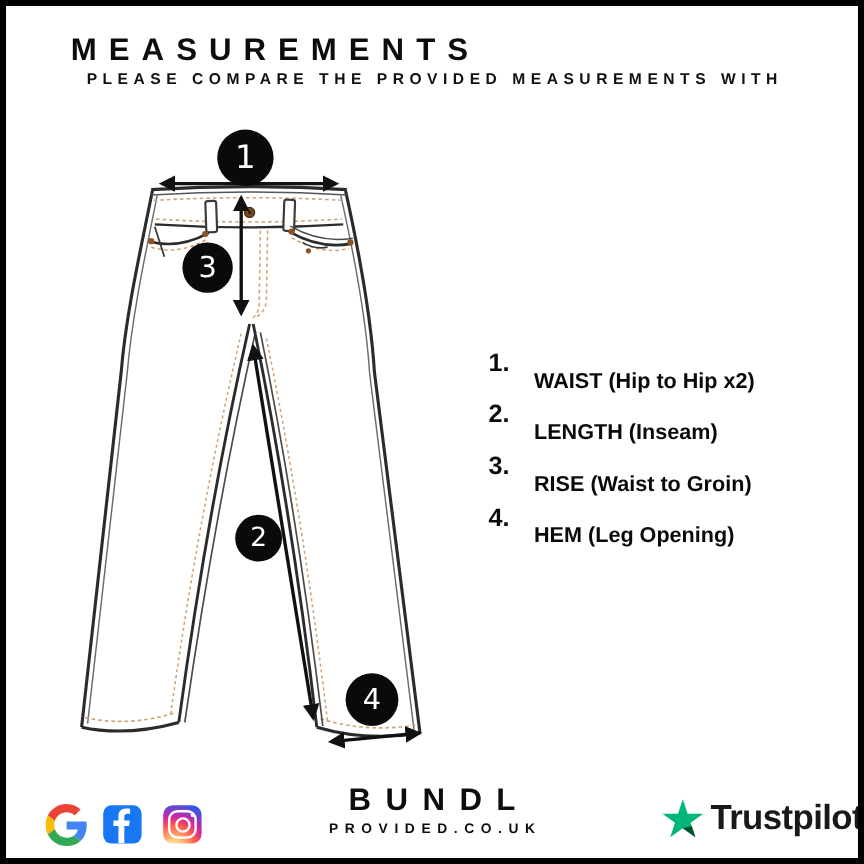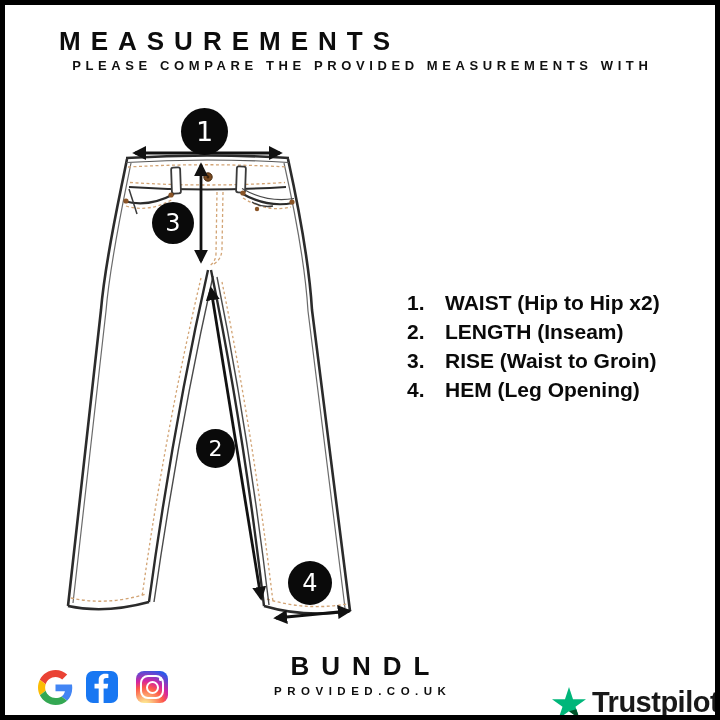--- a/index.html
+++ b/index.html
@@ -45,21 +45,21 @@
   .marker.m2 { left:191px; top:424px; width:39px; height:39px; font-size:22px; }
   .marker.m4 { left:283px; top:556px; width:44px; height:44px; font-size:24px; }
   
   .legend { position:absolute; left:402px; top:287px; }
   .legend-row { display:flex; margin-bottom:7px; }
   .legend-num {
     width:38px; flex:0 0 38px;
     font-size:21px; font-weight:700; line-height:22px;
   }
   .legend-label {
-    font-size:21px; font-weight:700; line-height:22px; white-space:nowrap;
+    font-size:18px; font-weight:700; line-height:22px; white-space:nowrap;margin-top:14px;
   }
   
   .google-icon { position:absolute; left:33px; top:665px; width:35px; height:35px; }
   .fb-icon {
     position:absolute; left:81px; top:666px; width:32px; height:32px;
     background:#1877F2; border-radius:7px; overflow:hidden;
   }
   .ig-icon {
     position:absolute; left:131px; top:666px; width:32px; height:32px;
     border-radius:8px;
@@ -70,21 +70,21 @@
   .ig-dot { position:absolute; right:6px; top:6px; width:3.5px; height:3.5px; background:#fff; border-radius:50%; }
   .brand { position:absolute; left:0; top:643px; width:100%; text-align:center; }
   .brand-name {
     font-size:26px; font-weight:700; color:#0d0d0d;
     letter-spacing:12px; text-indent:12px; line-height:36px;
   }
   .brand-domain {
     font-size:11.5px; font-weight:700; color:#0d0d0d;
     letter-spacing:5.5px; text-indent:5.5px; margin-top:1px;
   }
-  .trustpilot { position:absolute; left:547px; top:661px; display:flex; align-items:center;margin-top:20px; }
+  .trustpilot { position:absolute; left:547px; top:661px; display:flex; align-items:flex-start; }
   .tp-star { width:34px; height:32px; margin-right:6px; }
   .tp-text { font-size:29px; font-weight:600; color:#191919; letter-spacing:-0.5px; }
 </style>
 </head>
 <body>
 
 <div class="page">
 
   <div class="title">MEASUREMENTS</div>
   <div class="subtitle l1">PLEASE COMPARE THE PROVIDED MEASUREMENTS WITH</div>

